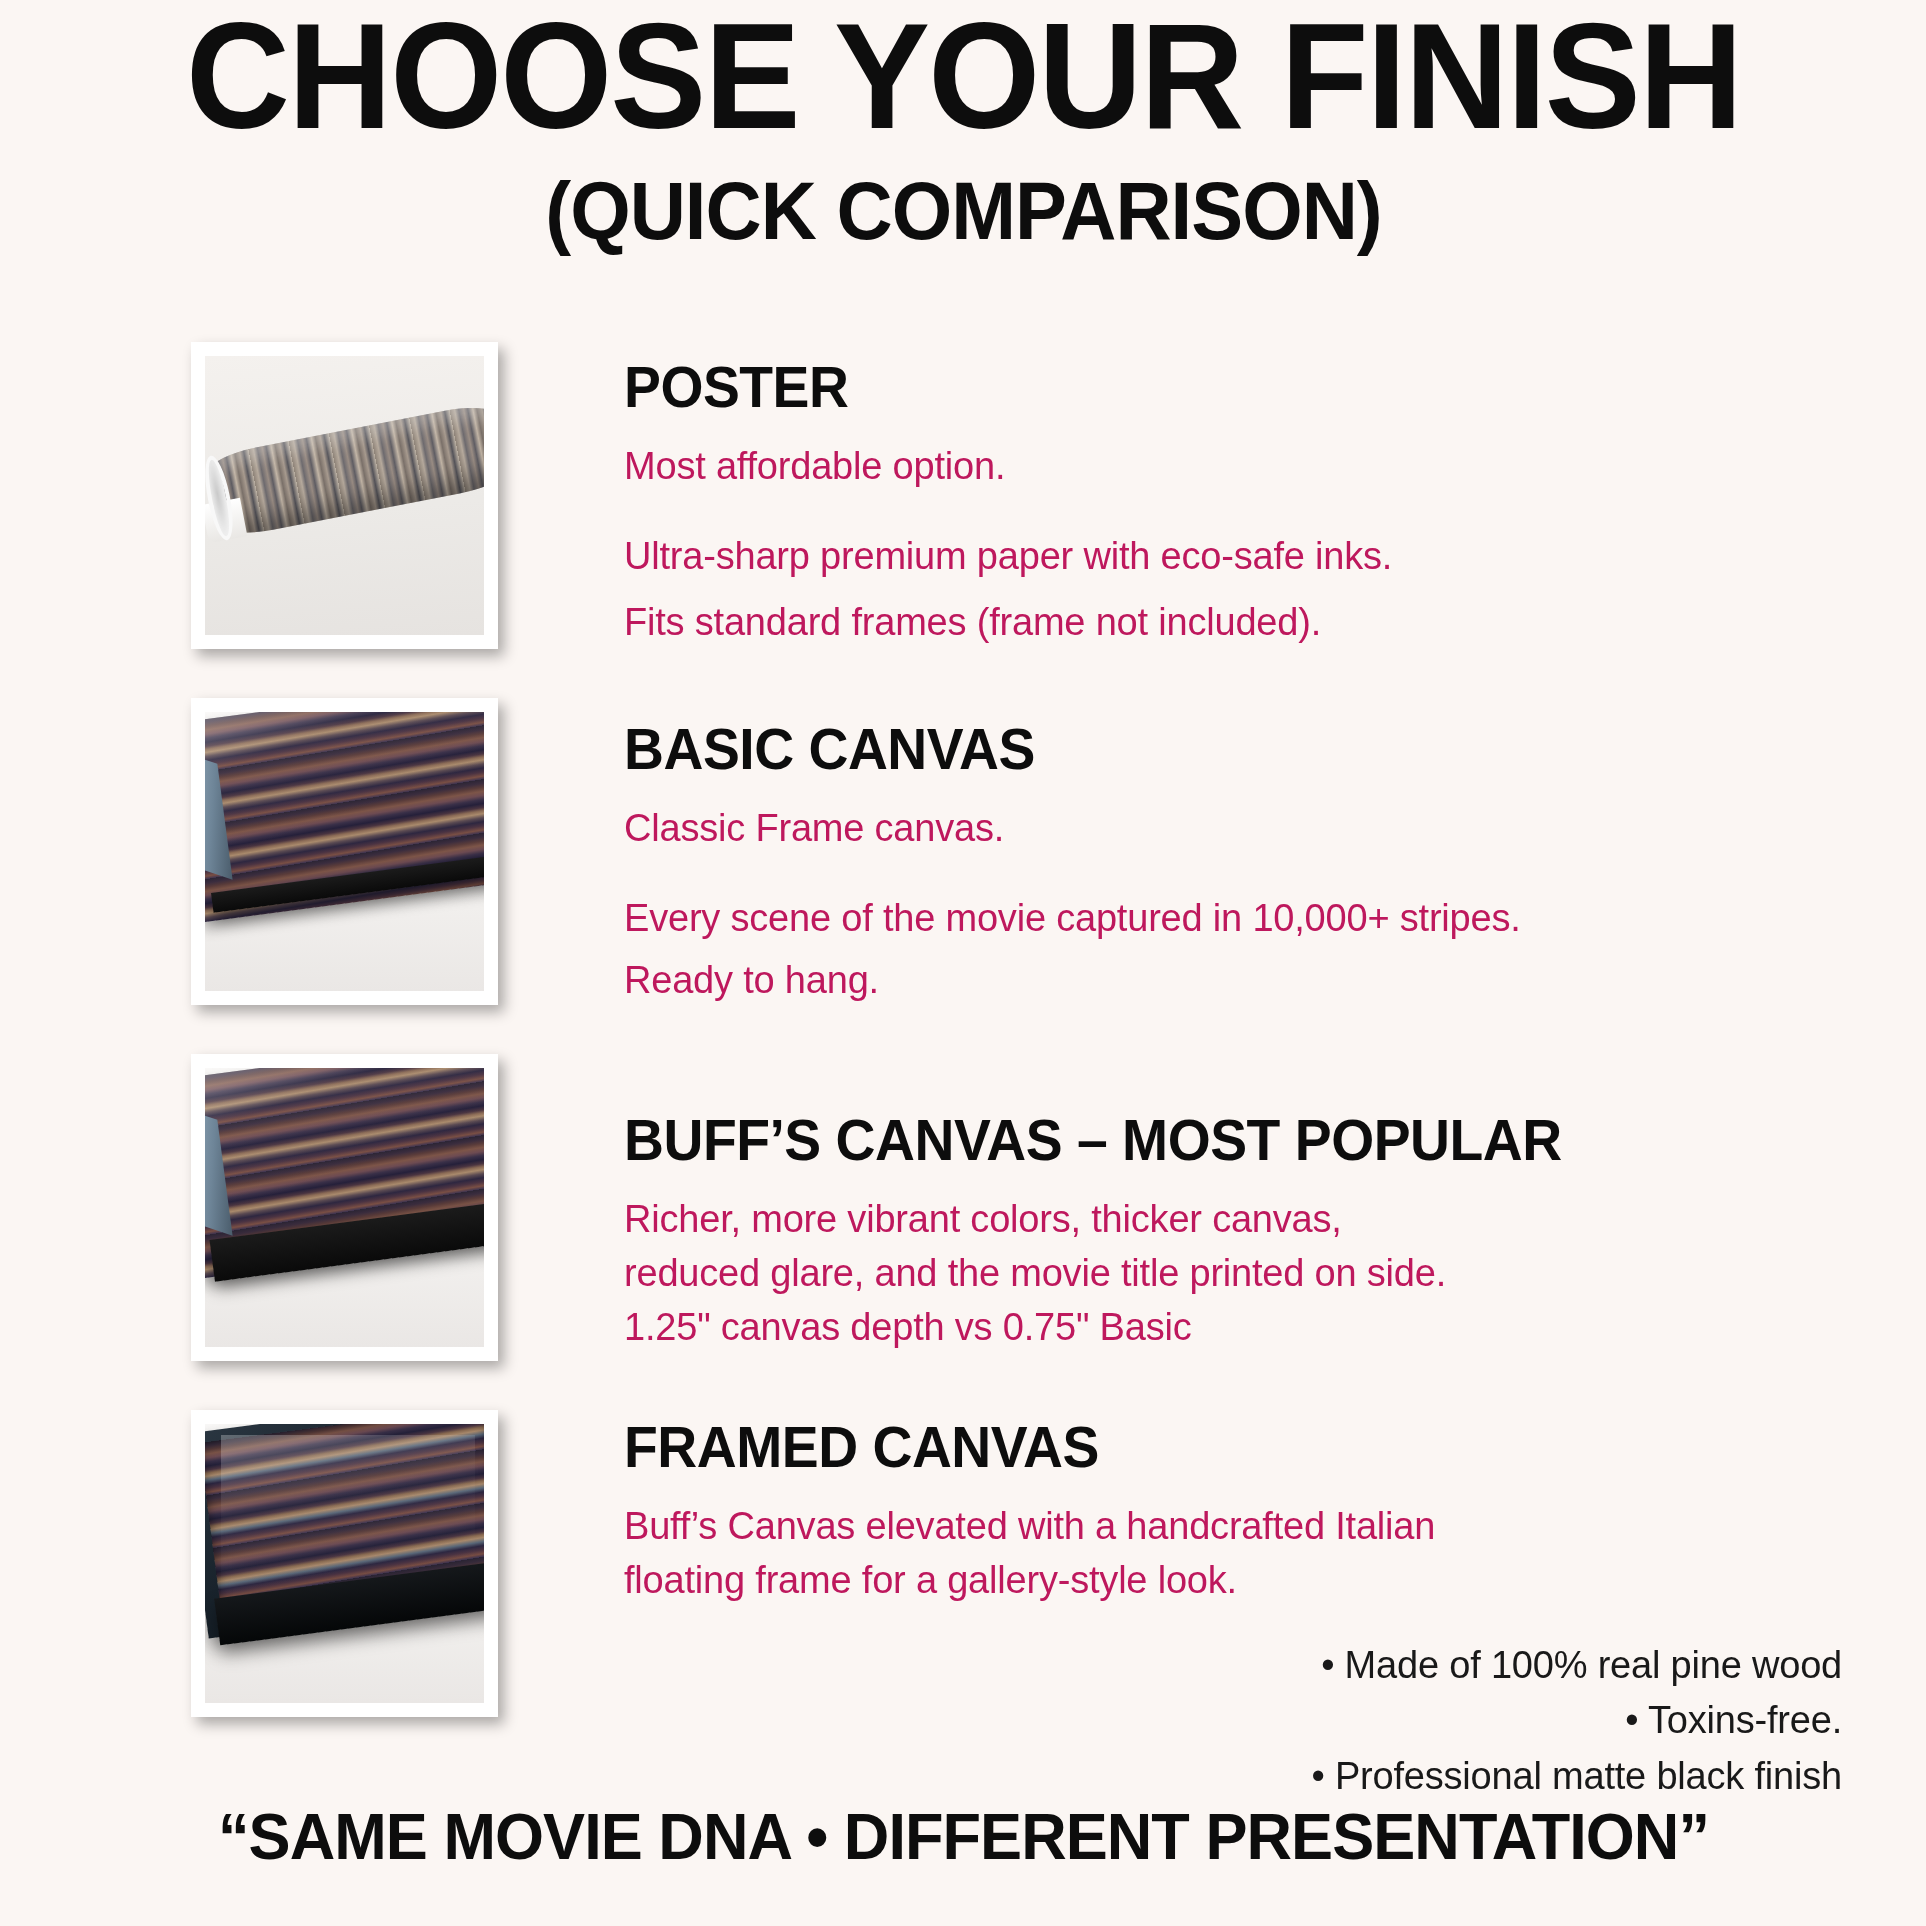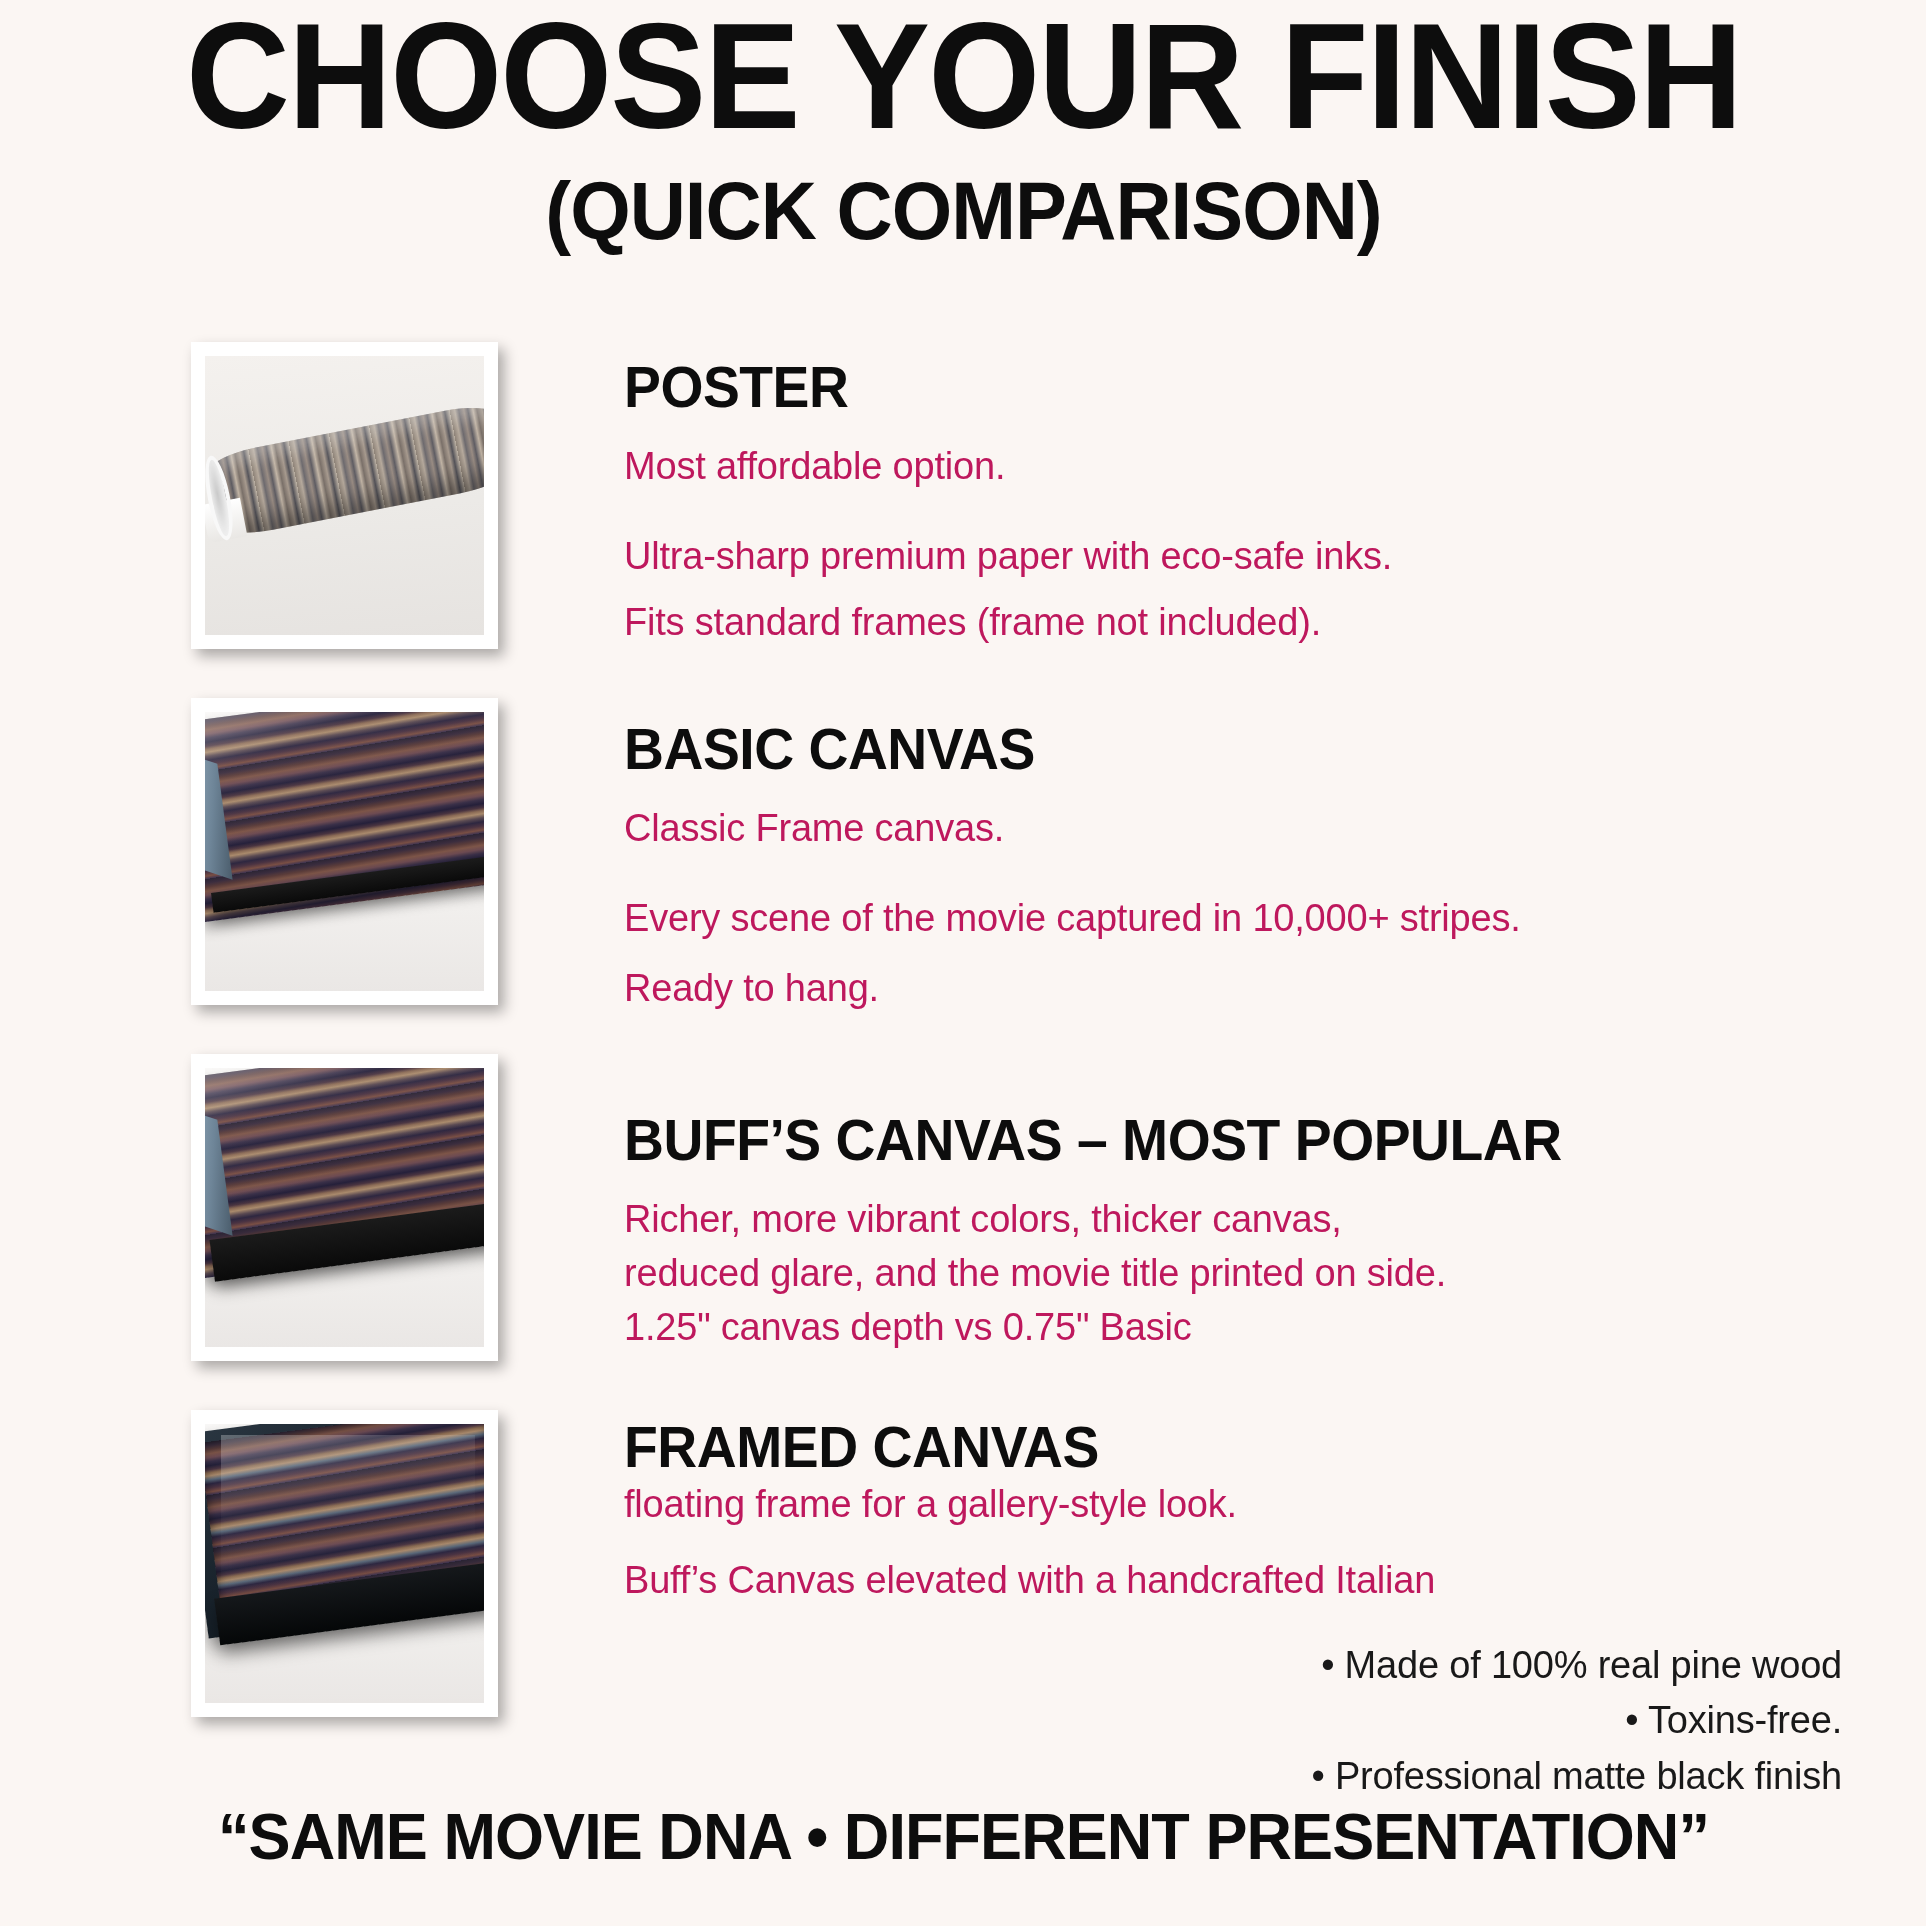--- a/index.html
+++ b/index.html
@@ -201,21 +201,21 @@
               <div class="slab-gloss"></div>
             </div>
           <div class="slab-side side-thin"></div>
           <div class="slab-edge-left"></div>
         </div>
       </div>
       <div class="copy">
         <div class="sec-title">BASIC CANVAS</div>
         <div class="sec-body">Classic Frame canvas.</div>
         <div class="sec-body gap">Every scene of the movie captured in 10,000+ stripes.</div>
-        <div class="sec-body" style="margin-top:16px">Ready to hang.</div>
+        <div class="sec-body" style="margin-top:8px">Ready to hang.</div>
       </div>
     </div>
 
     <div class="row r3">
       <div class="thumb">
         <div class="thumb-inner scene-canvas">
           <div class="slab">
               <div class="slab-gloss"></div>
             </div>
           <div class="slab-side side-thick"></div>
@@ -235,22 +235,22 @@
         <div class="thumb-inner scene-canvas">
           <div class="frame-outer">
             <div class="frame-art"></div>
           </div>
           <div class="frame-art-gloss"></div>
           <div class="frame-side"></div>
         </div>
       </div>
       <div class="copy">
         <div class="sec-title">FRAMED CANVAS</div>
+        <div class="sec-body">Buff’s Canvas elevated with a handcrafted Italian</div>
         <div class="sec-body" style="margin-top:0">floating frame for a gallery-style look.</div>
-        <div class="sec-body">Buff’s Canvas elevated with a handcrafted Italian</div>
         <div class="bullets">
           <div class="bullet">• Made of 100% real pine wood</div>
           <div class="bullet">• Toxins-free.</div>
           <div class="bullet">• Professional matte black finish</div>
         </div>
       </div>
     </div>
 
   </div>
 

